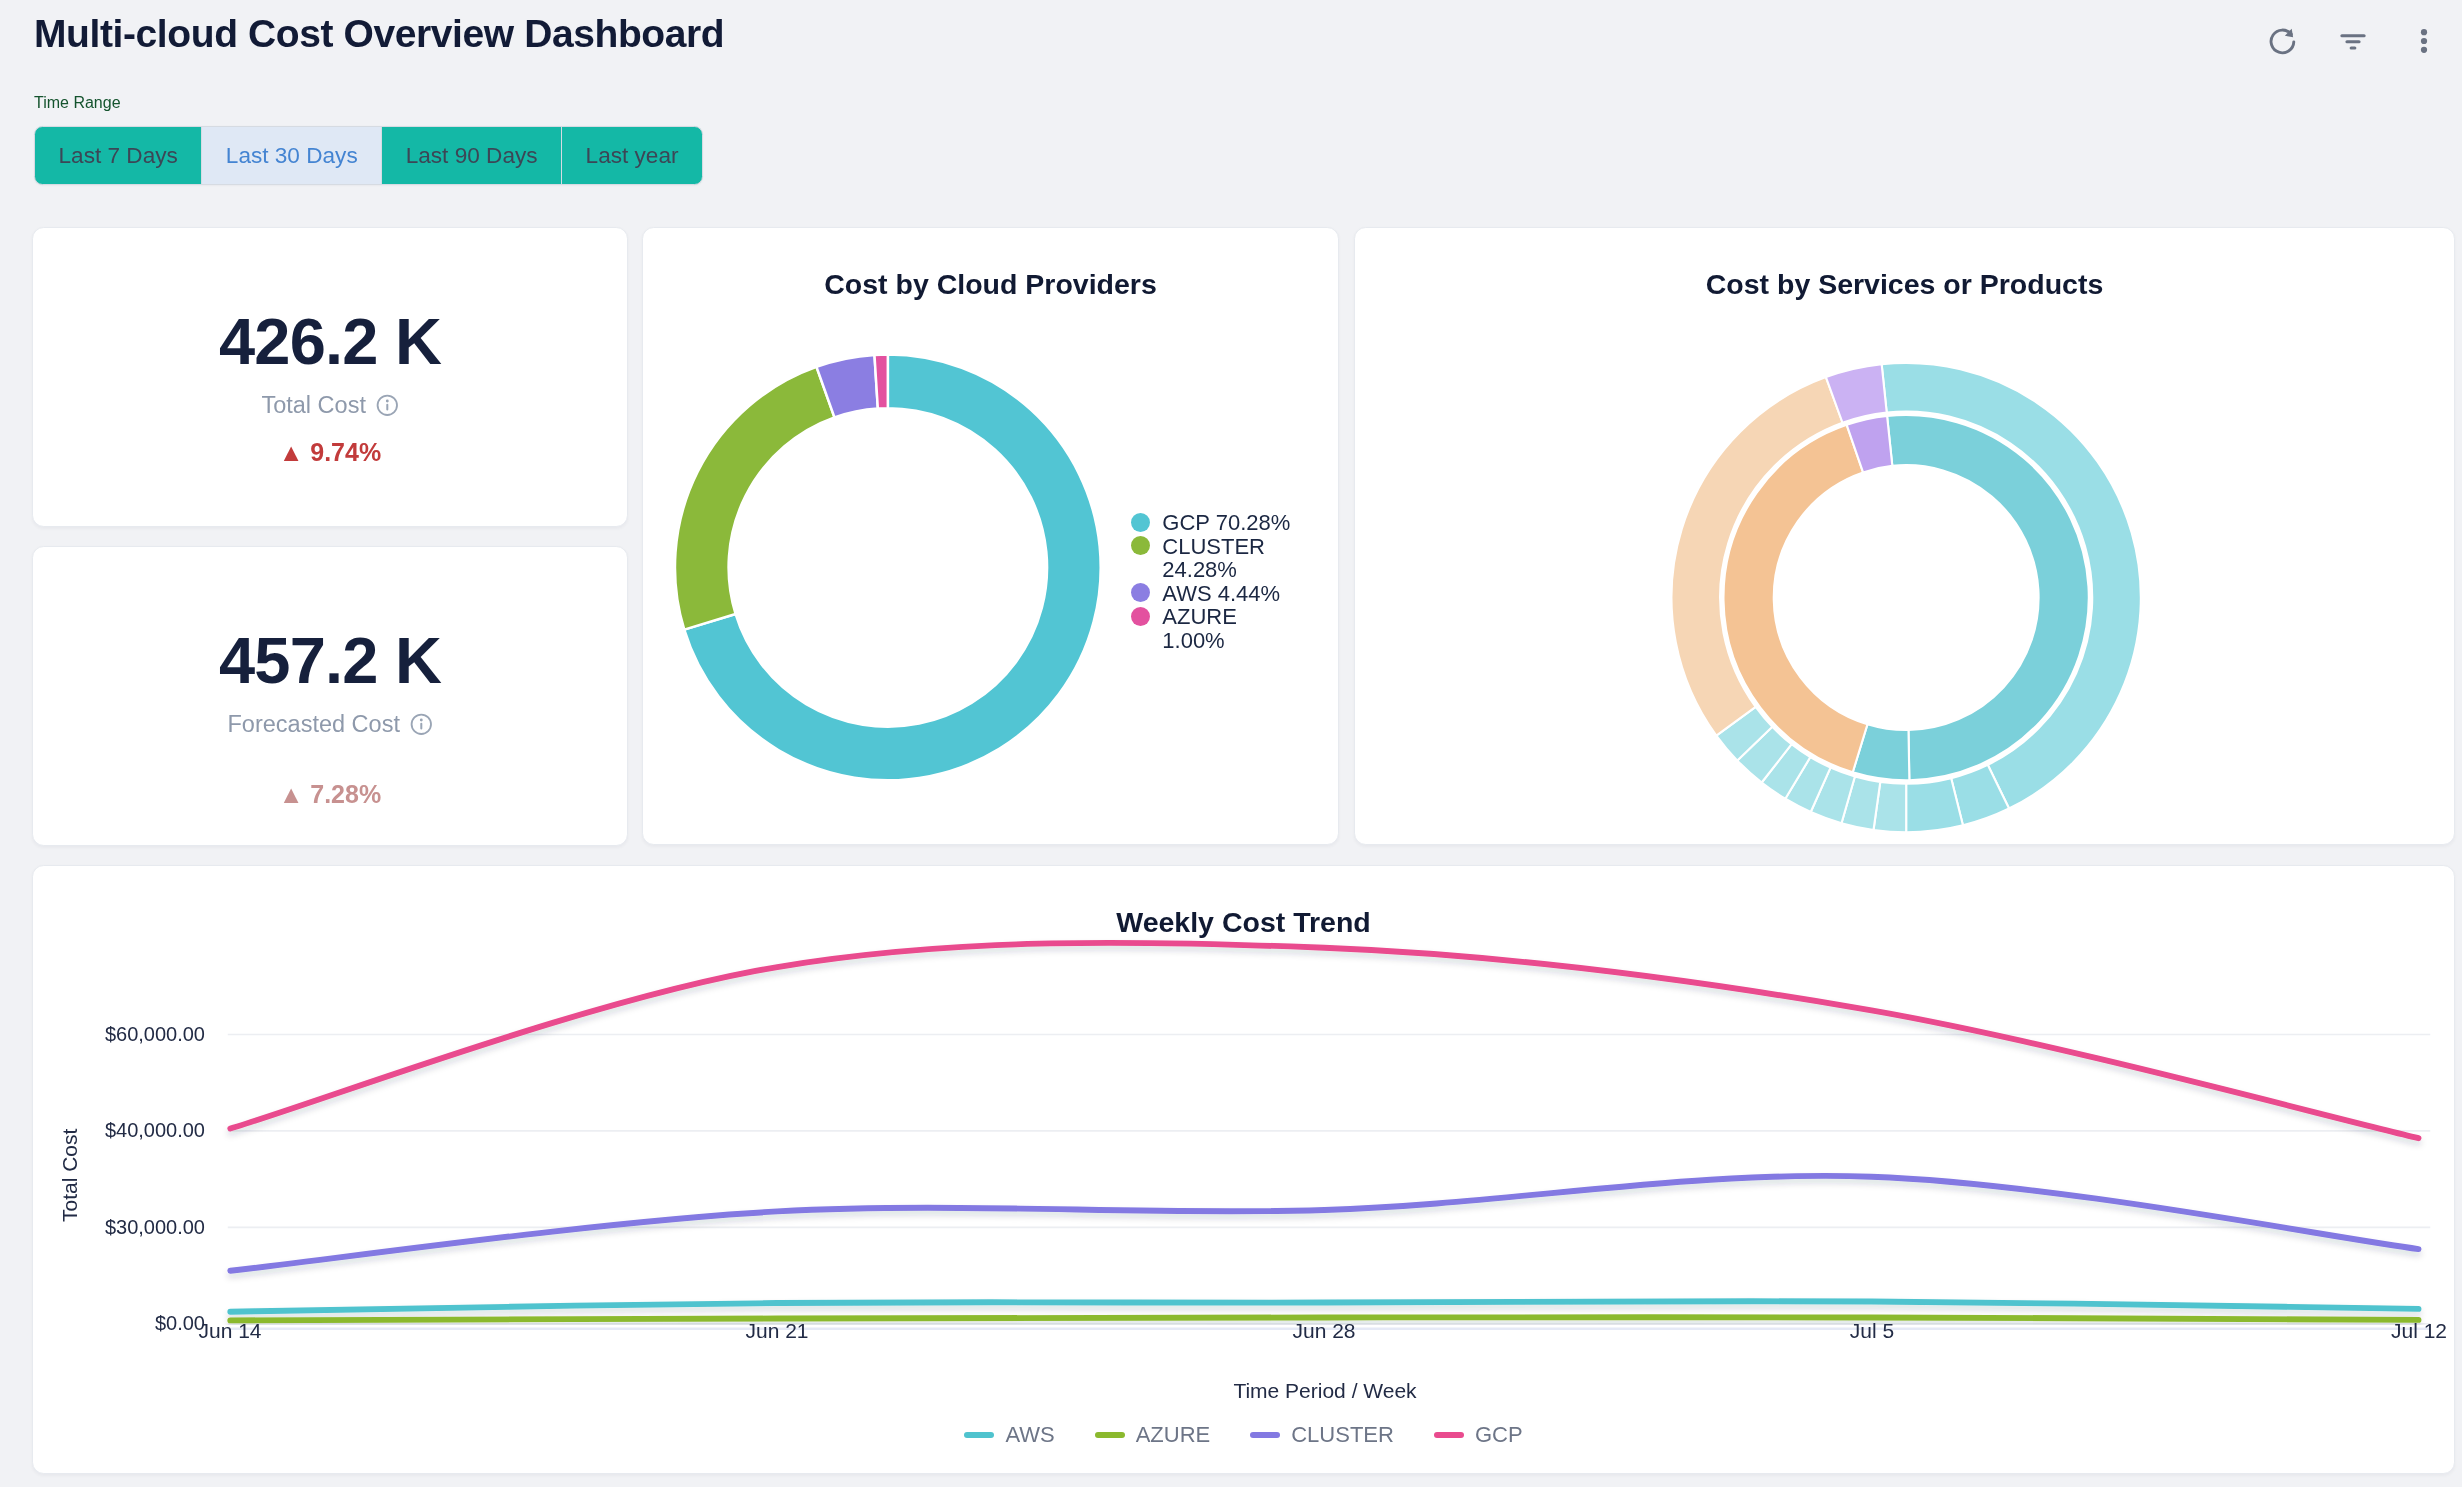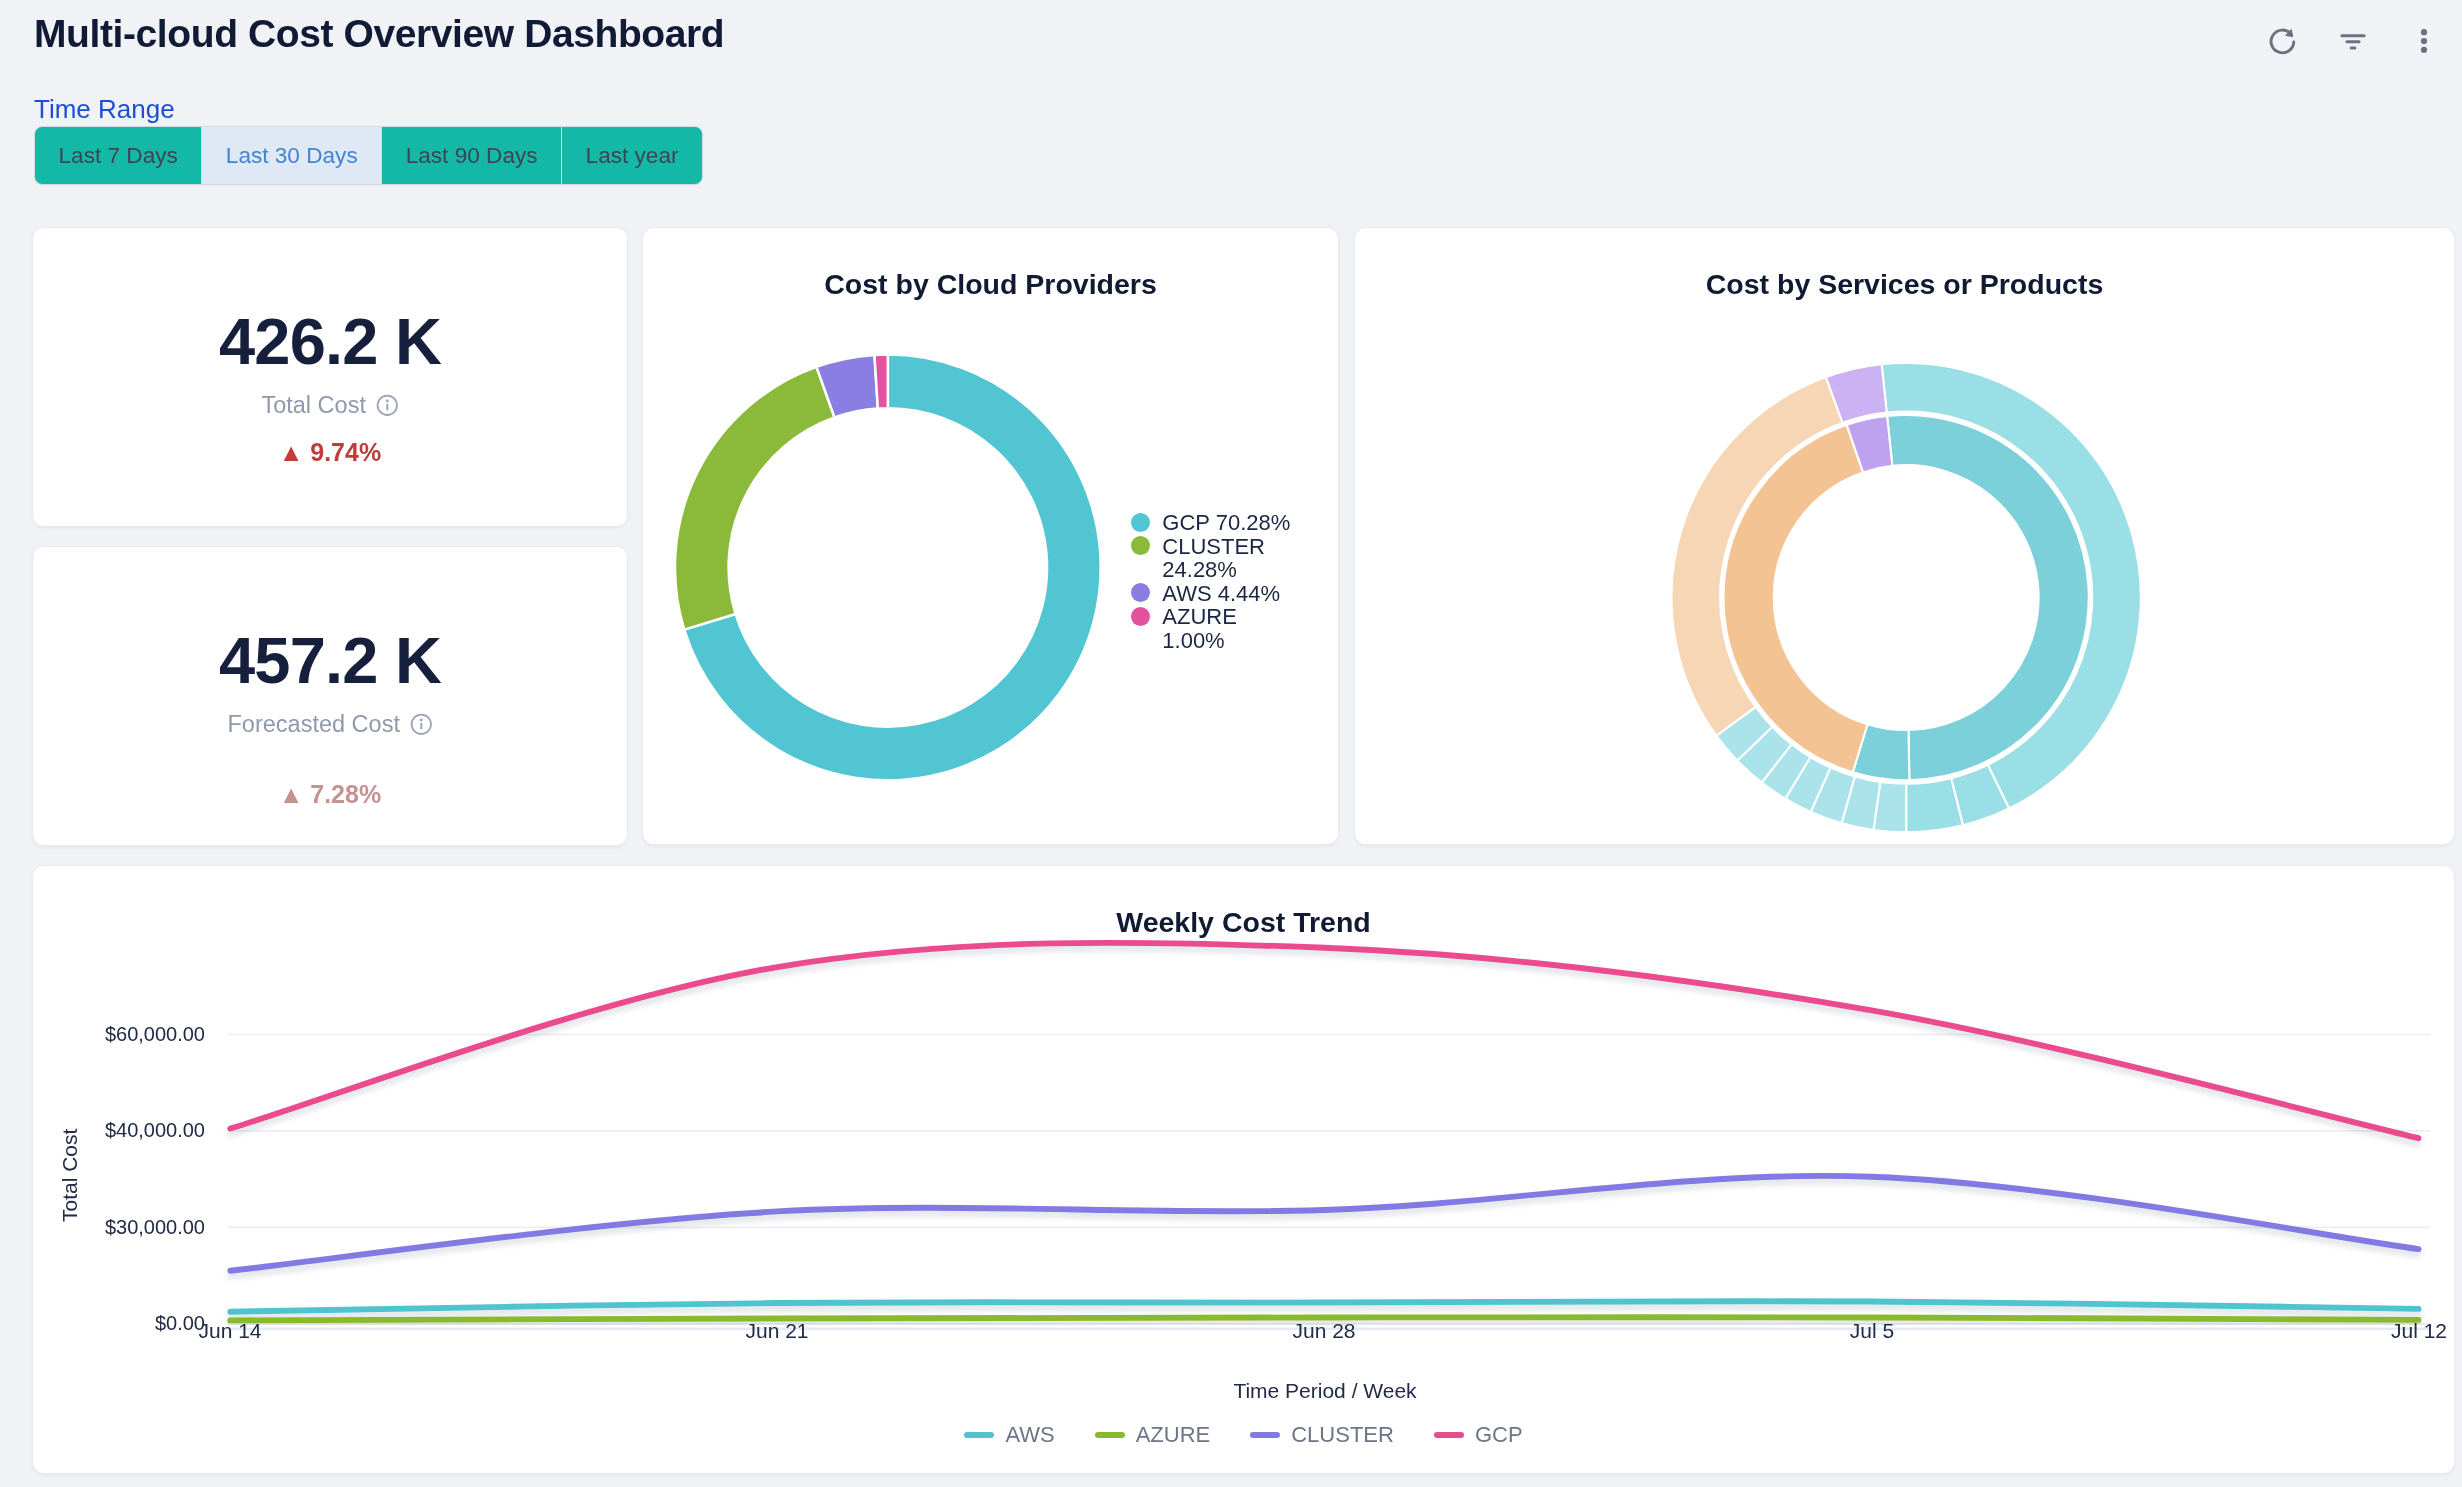--- a/index.html
+++ b/index.html
@@ -24,21 +24,21 @@
   }
   .icon-btn{
     width:37px;height:37px;border:none;background:transparent;padding:0;
     display:flex;align-items:center;justify-content:center;cursor:pointer;color:#6a7282;
   }
   .icon-btn svg{display:block;}
 
   
   .time-range-label{
     position:absolute;left:34px;top:94px;
-    font-size:26px;color:#1d4ed8;
+    font-size:16px;color:#14532d;
   }
   .segmented{
     position:absolute;left:34px;top:126px;height:57px;
     display:flex;background:#14b8a6;
     border:0.8px solid #d6dbe2;border-radius:8.4px;overflow:hidden;
     box-shadow:0 0.8px 1.7px rgba(16,24,40,.04);
   }
   .seg-btn{
     height:100%;border:none;background:transparent;cursor:pointer;
     font-family:inherit;font-size:22.6px;color:#3c4656;

